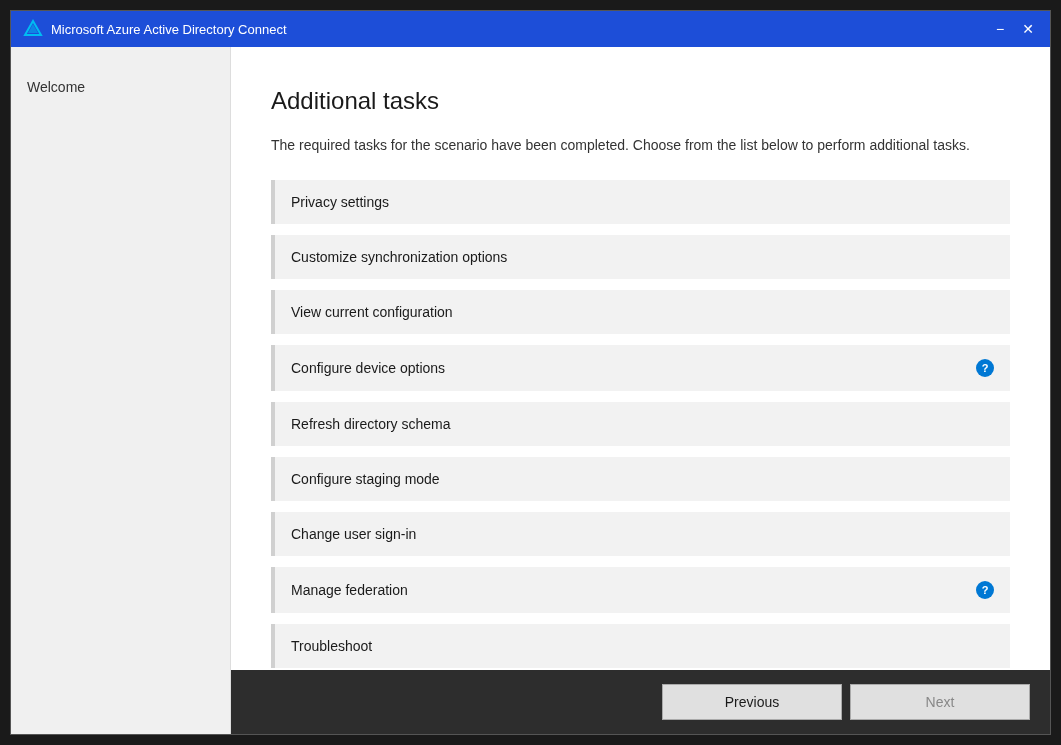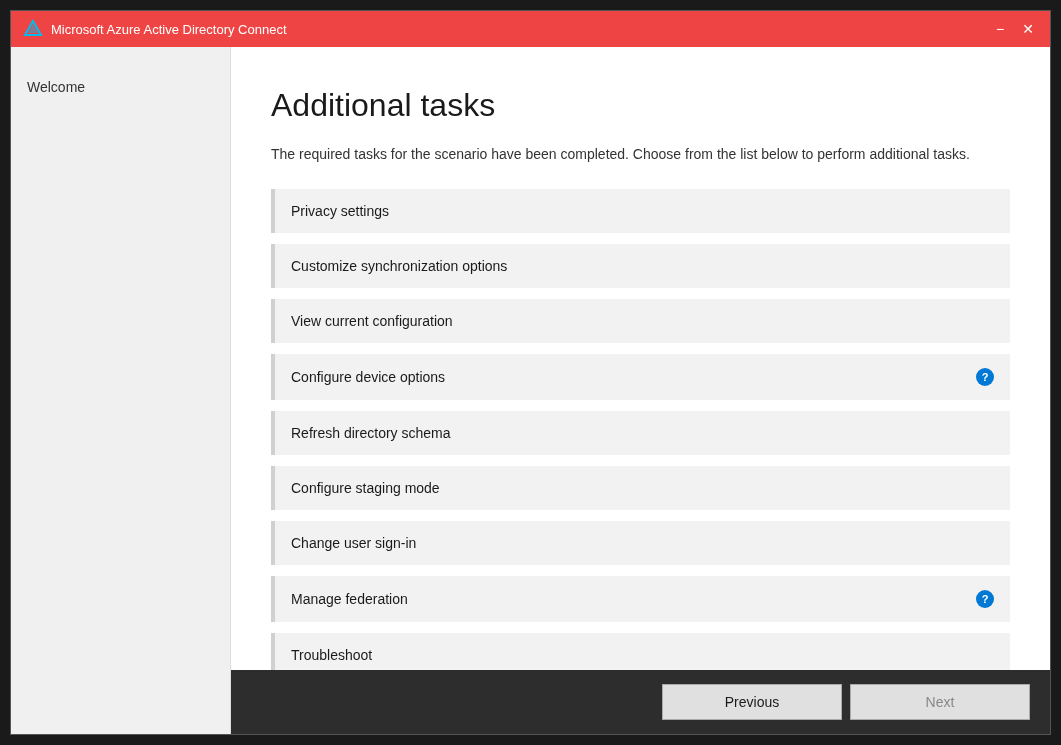--- a/index.html
+++ b/index.html
@@ -15,21 +15,21 @@
     }
     .window {
       width: 1041px;
       height: 725px;
       background: #ffffff;
       border: 1px solid #555;
       display: flex;
       flex-direction: column;
     }
     .title-bar {
-      background: #ef4444;
+      background: #1d4ed8;
       color: #ffffff;
       height: 36px;
       display: flex;
       align-items: center;
       padding: 0 12px;
       flex-shrink: 0;
       gap: 8px;
     }
     .title-bar-icon {
       width: 20px;
@@ -83,21 +83,21 @@
       flex-direction: column;
       background: #ffffff;
       overflow: hidden;
     }
     .content-area {
       flex: 1;
       padding: 40px 40px 20px 40px;
       overflow-y: auto;
     }
     .page-title {
-      font-size: 32px;
+      font-size: 24px;
       font-weight: 300;
       color: #1a1a1a;
       margin-bottom: 20px;
     }
     .description {
       font-size: 14px;
       color: #333;
       margin-bottom: 24px;
       line-height: 1.5;
       max-width: 760px;

